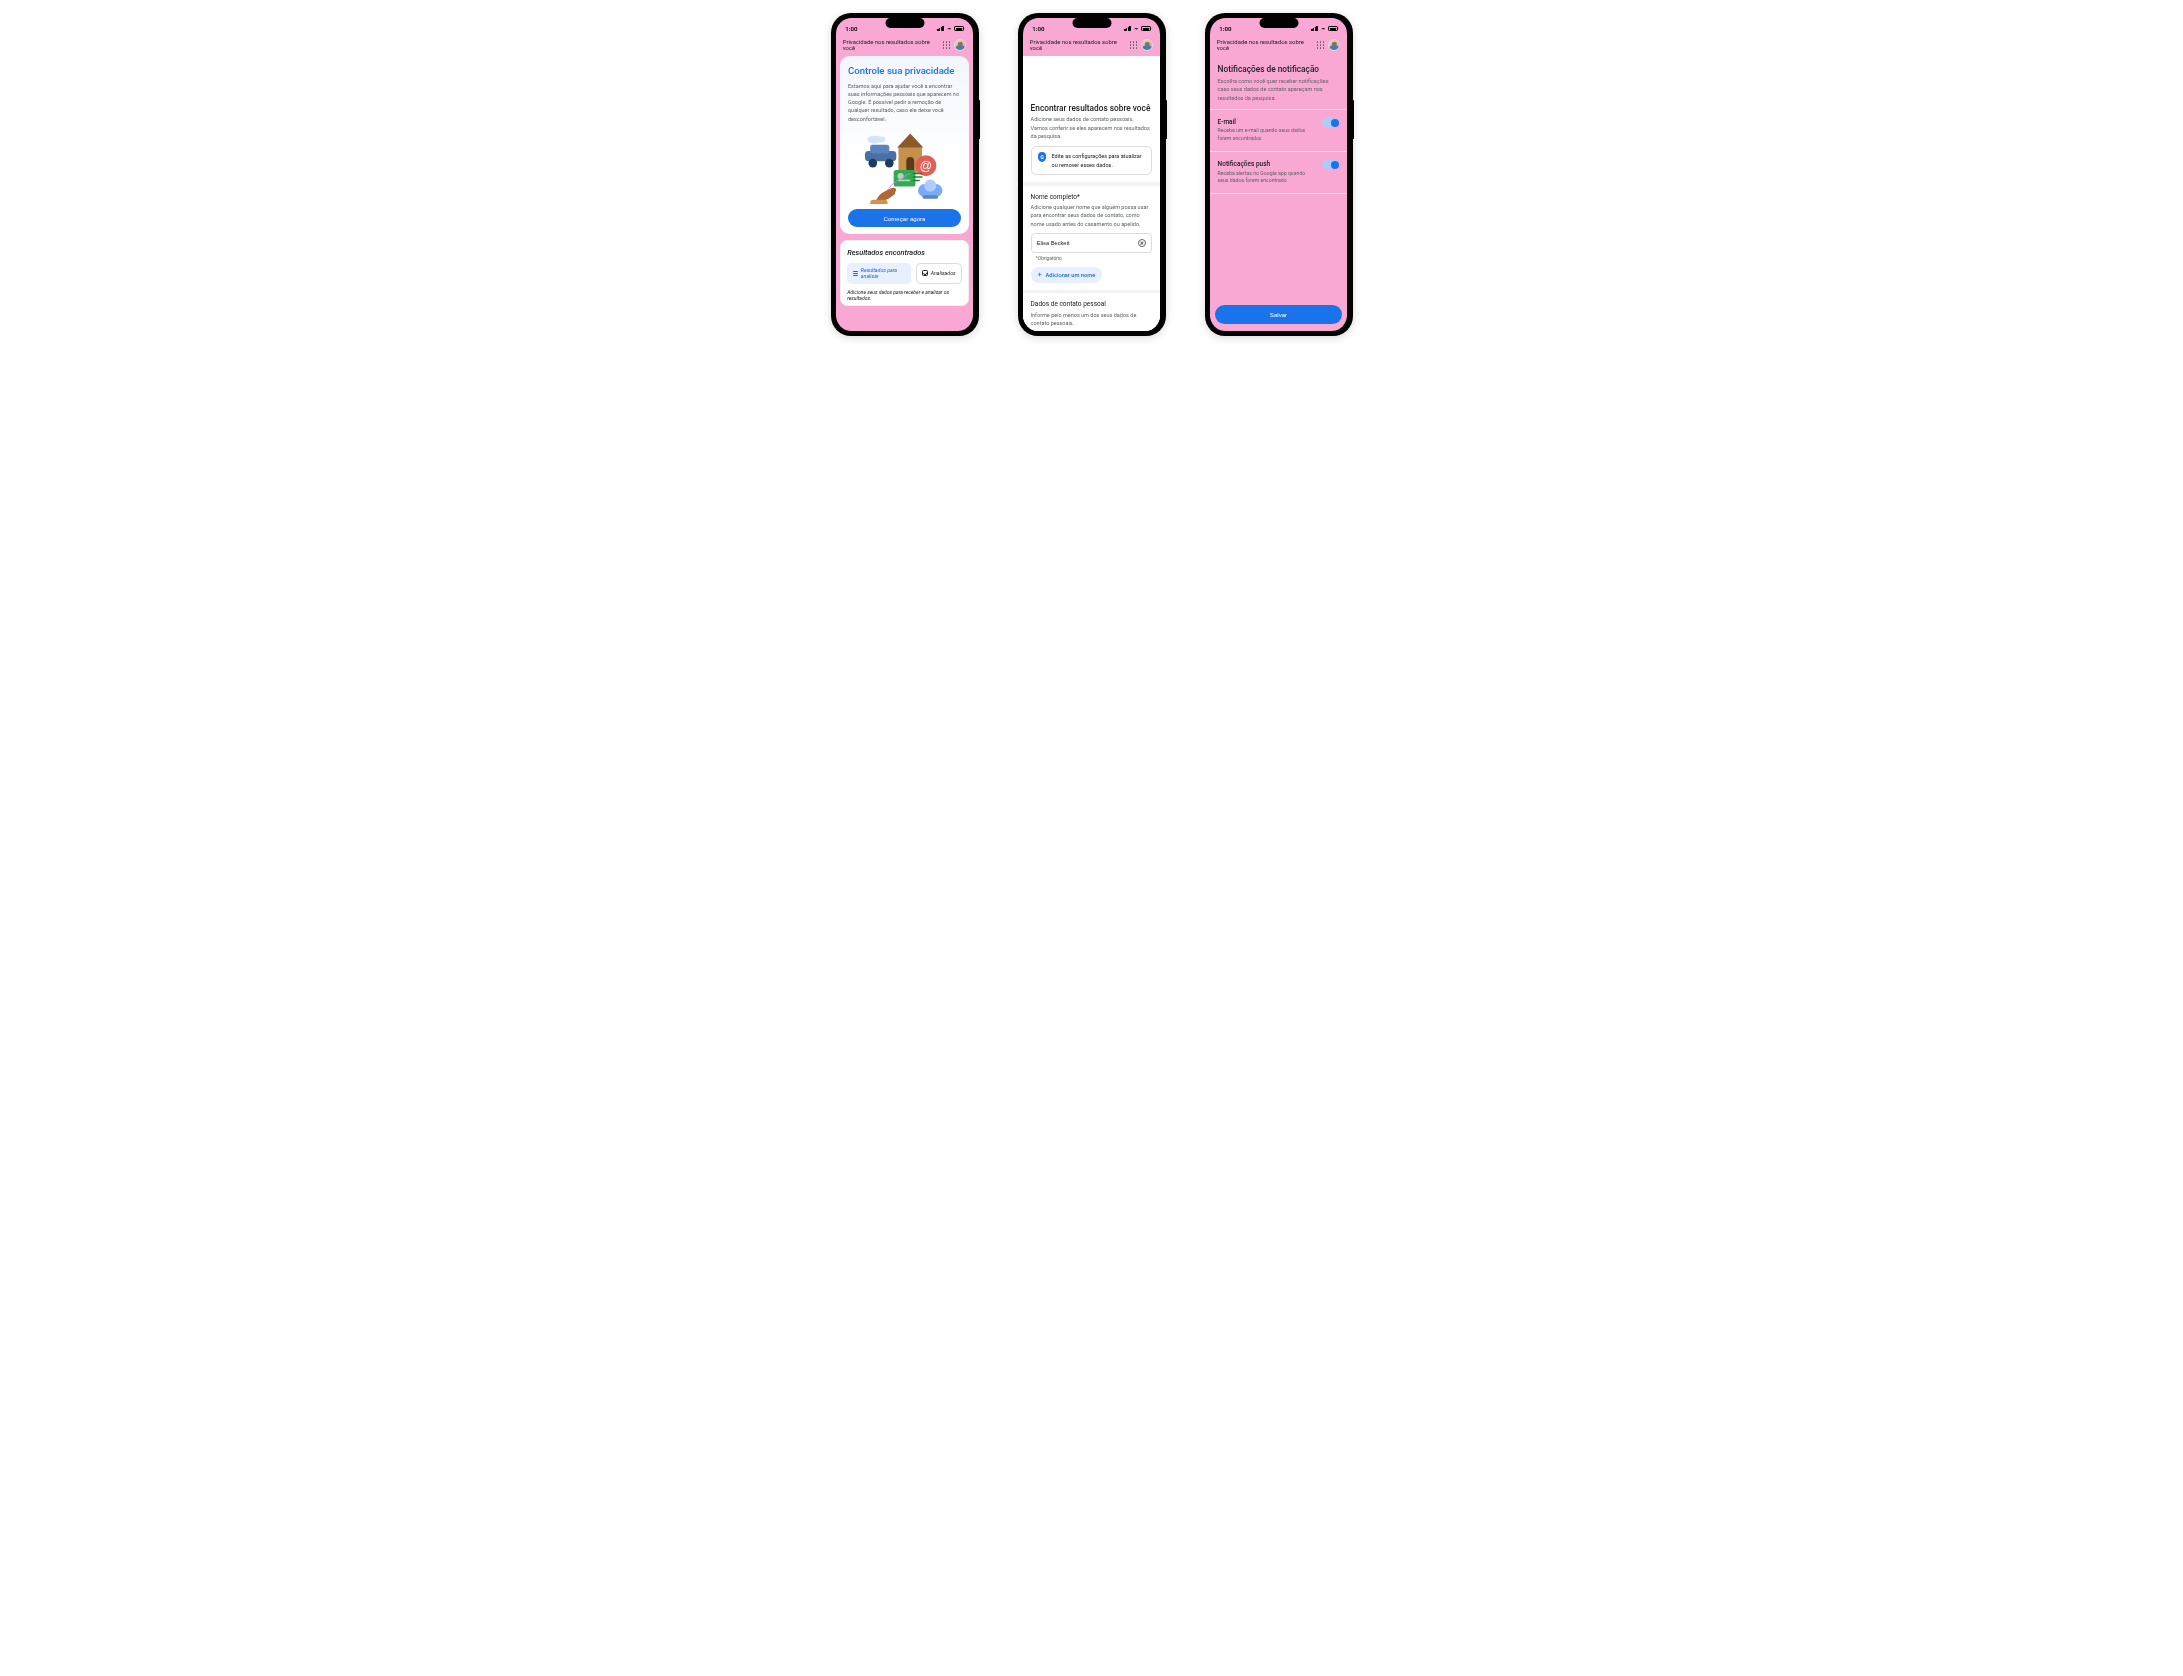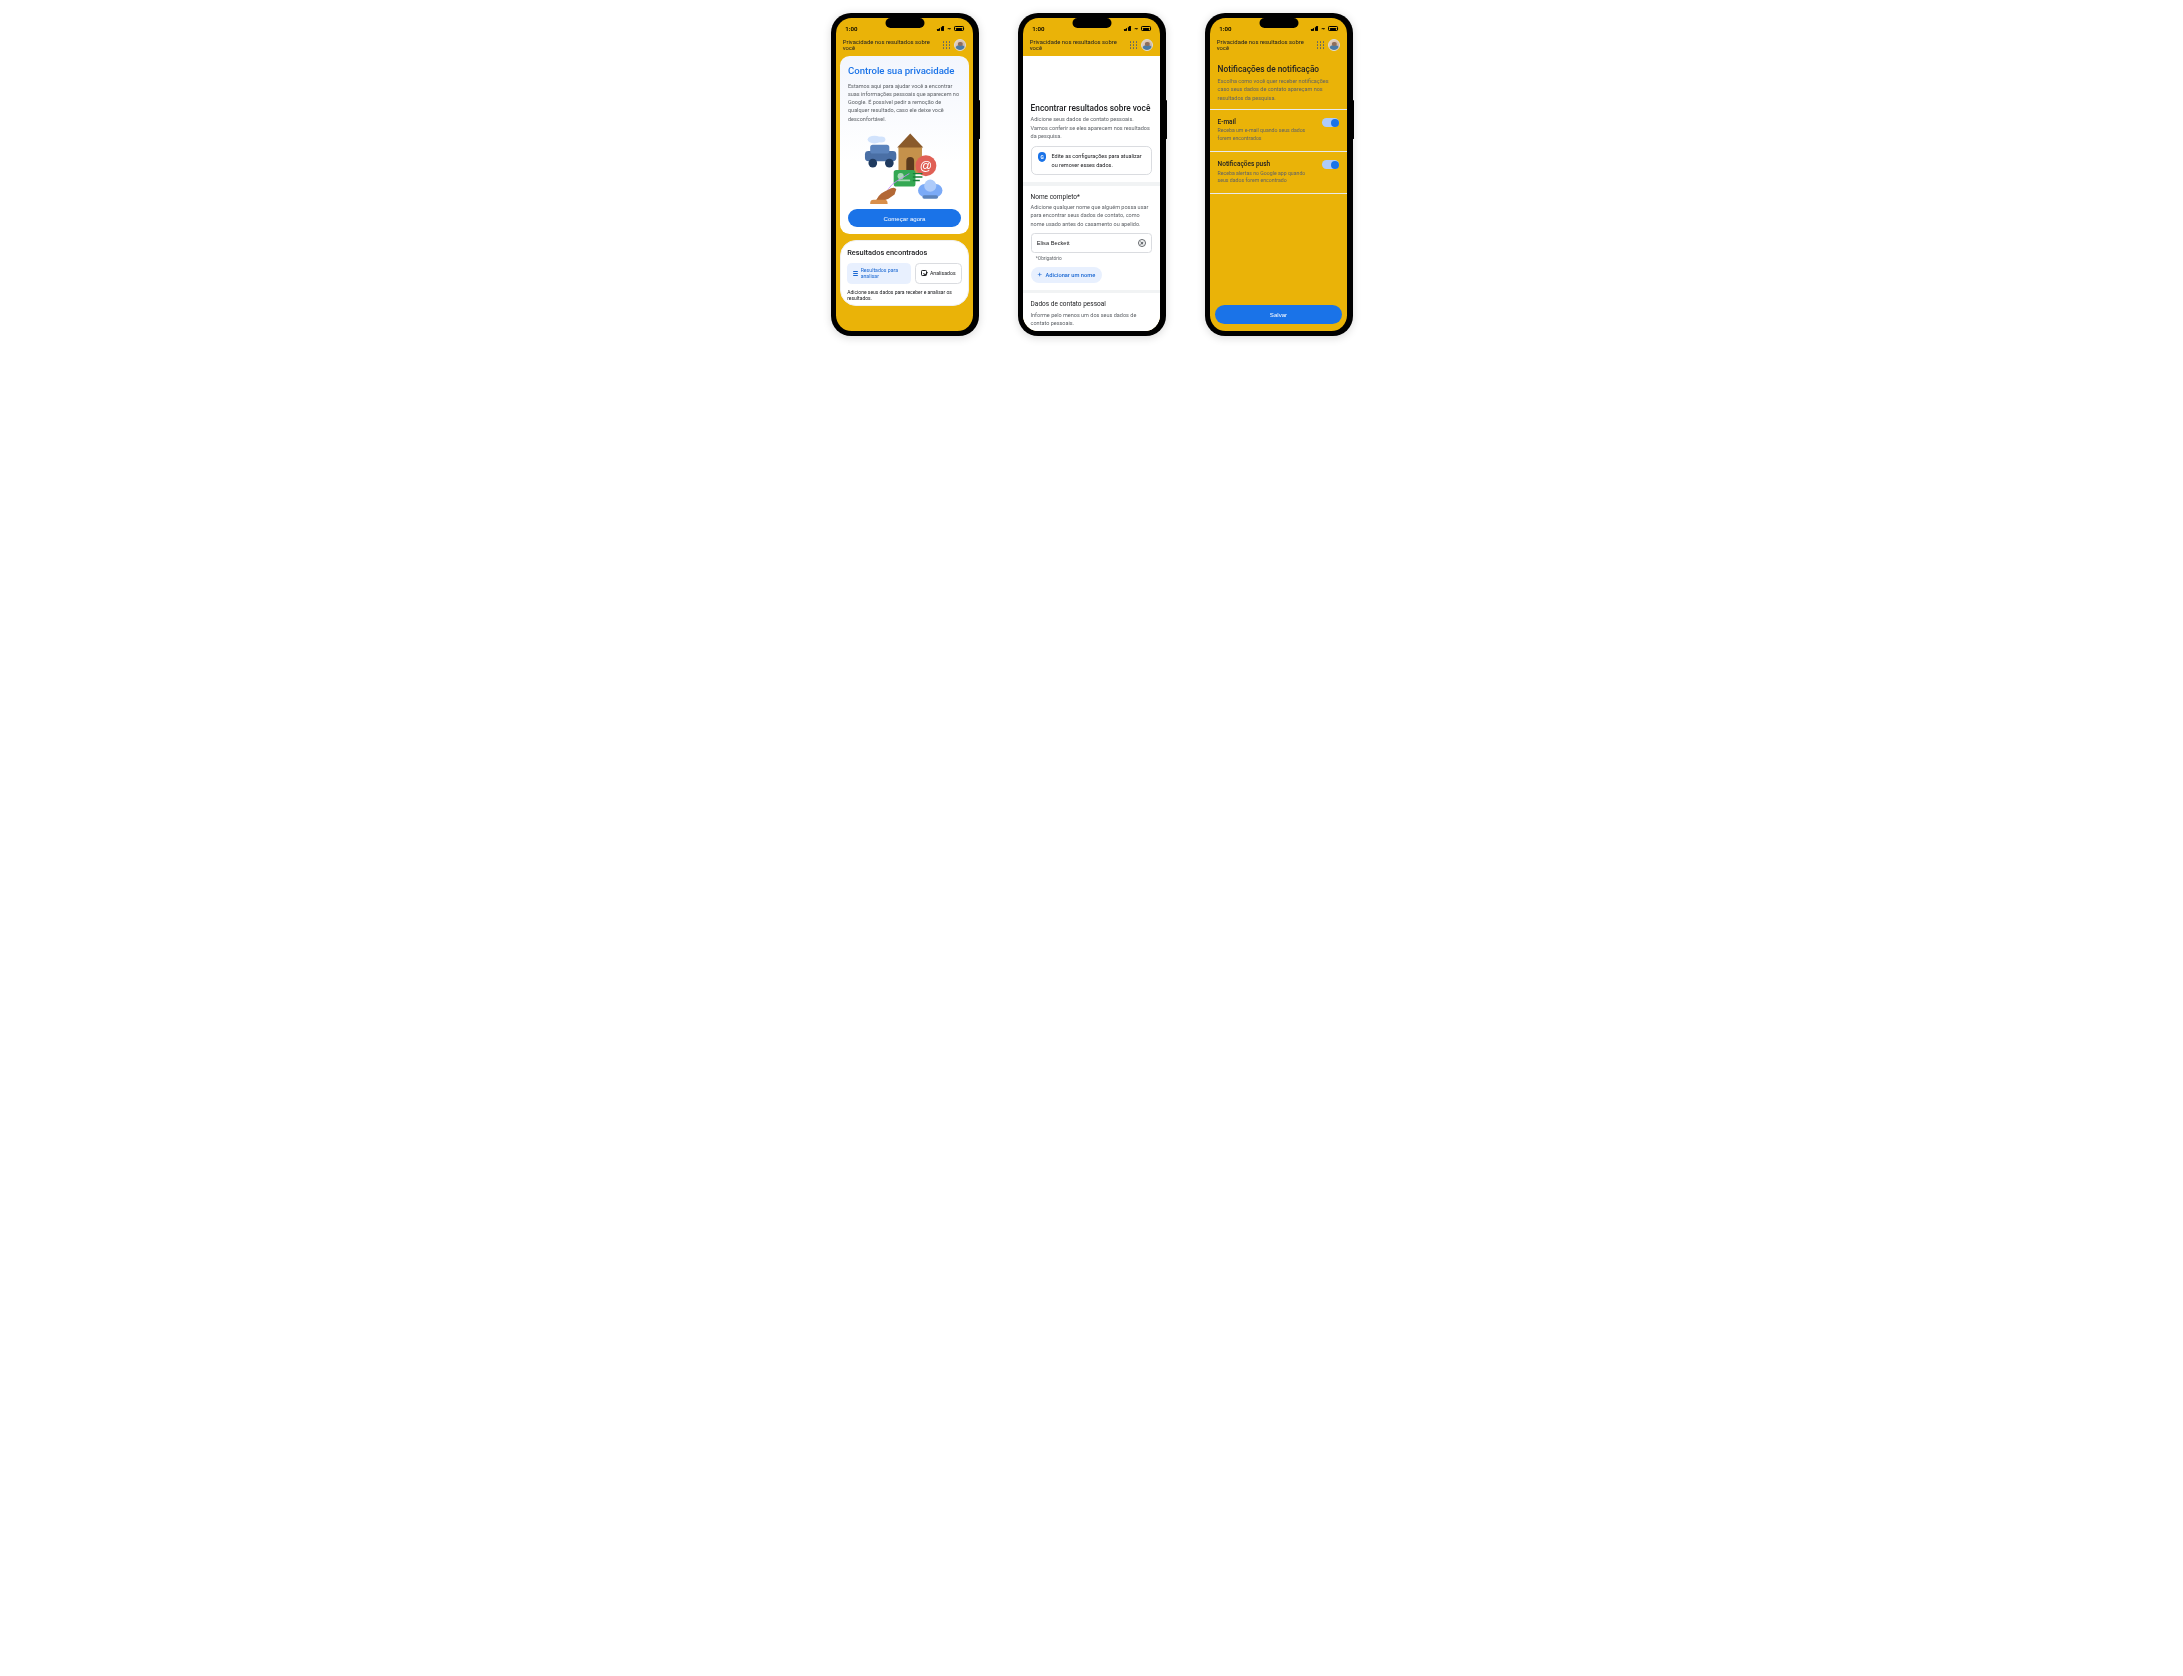--- a/index.html
+++ b/index.html
@@ -39,21 +39,21 @@
     content: "";
     position: absolute;
     right: -1.7px; top: 87px;
     width: 1.7px; height: 39px;
     background: #000;
     border-radius: 0.9px;
   }
 
   .screen {
     width: 100%; height: 100%;
-    background: #eab308;
+    background: #f9a8d4;
     border-radius: 15.7px;
     overflow: hidden;
     position: relative;
     display: flex;
     flex-direction: column;
   }
 
   .status-bar {
     display: flex; justify-content: space-between; align-items: center;
     padding: 5.2px 9.6px 1.7px;
@@ -105,22 +105,23 @@
   .hero-illus {
     height: 79px; margin-top: 4.4px;
     display:flex; align-items:center; justify-content:center;
   }
   .primary-btn {
     width:100%; background:#1a73e8; color:#fff;
     border:none; border-radius:10.5px; padding:5.7px; font-size:6.1px; font-weight:500;
     cursor:pointer; margin-top:2.6px;
   }
   .section-card {
-    background:#fff; border-radius:16px; padding:7px 6.1px 4.4px;
+    background:#fff; border-radius:7px; padding:7px 6.1px 4.4px;
     border:0.4px solid #f0f0f0;
+    font-style:italic;
   }
   .section-title { font-size:7.4px; font-weight:500; color:#202124; margin-bottom:6.1px; }
   .chip-row { display:flex; gap:4.4px; margin-bottom:5.2px; }
   .chip {
     display:flex; align-items:center; gap:2.6px;
     padding:3.5px 5.2px; border-radius:4.4px; font-size:5.2px;
     border:0.4px solid #dadce0; background:#fff; color:#202124;
   }
   .chip.active { background:#e8f0fe; border-color:#e8f0fe; color:#1967d2; }
   .footer-note { font-size:5px; color:#202124; }

